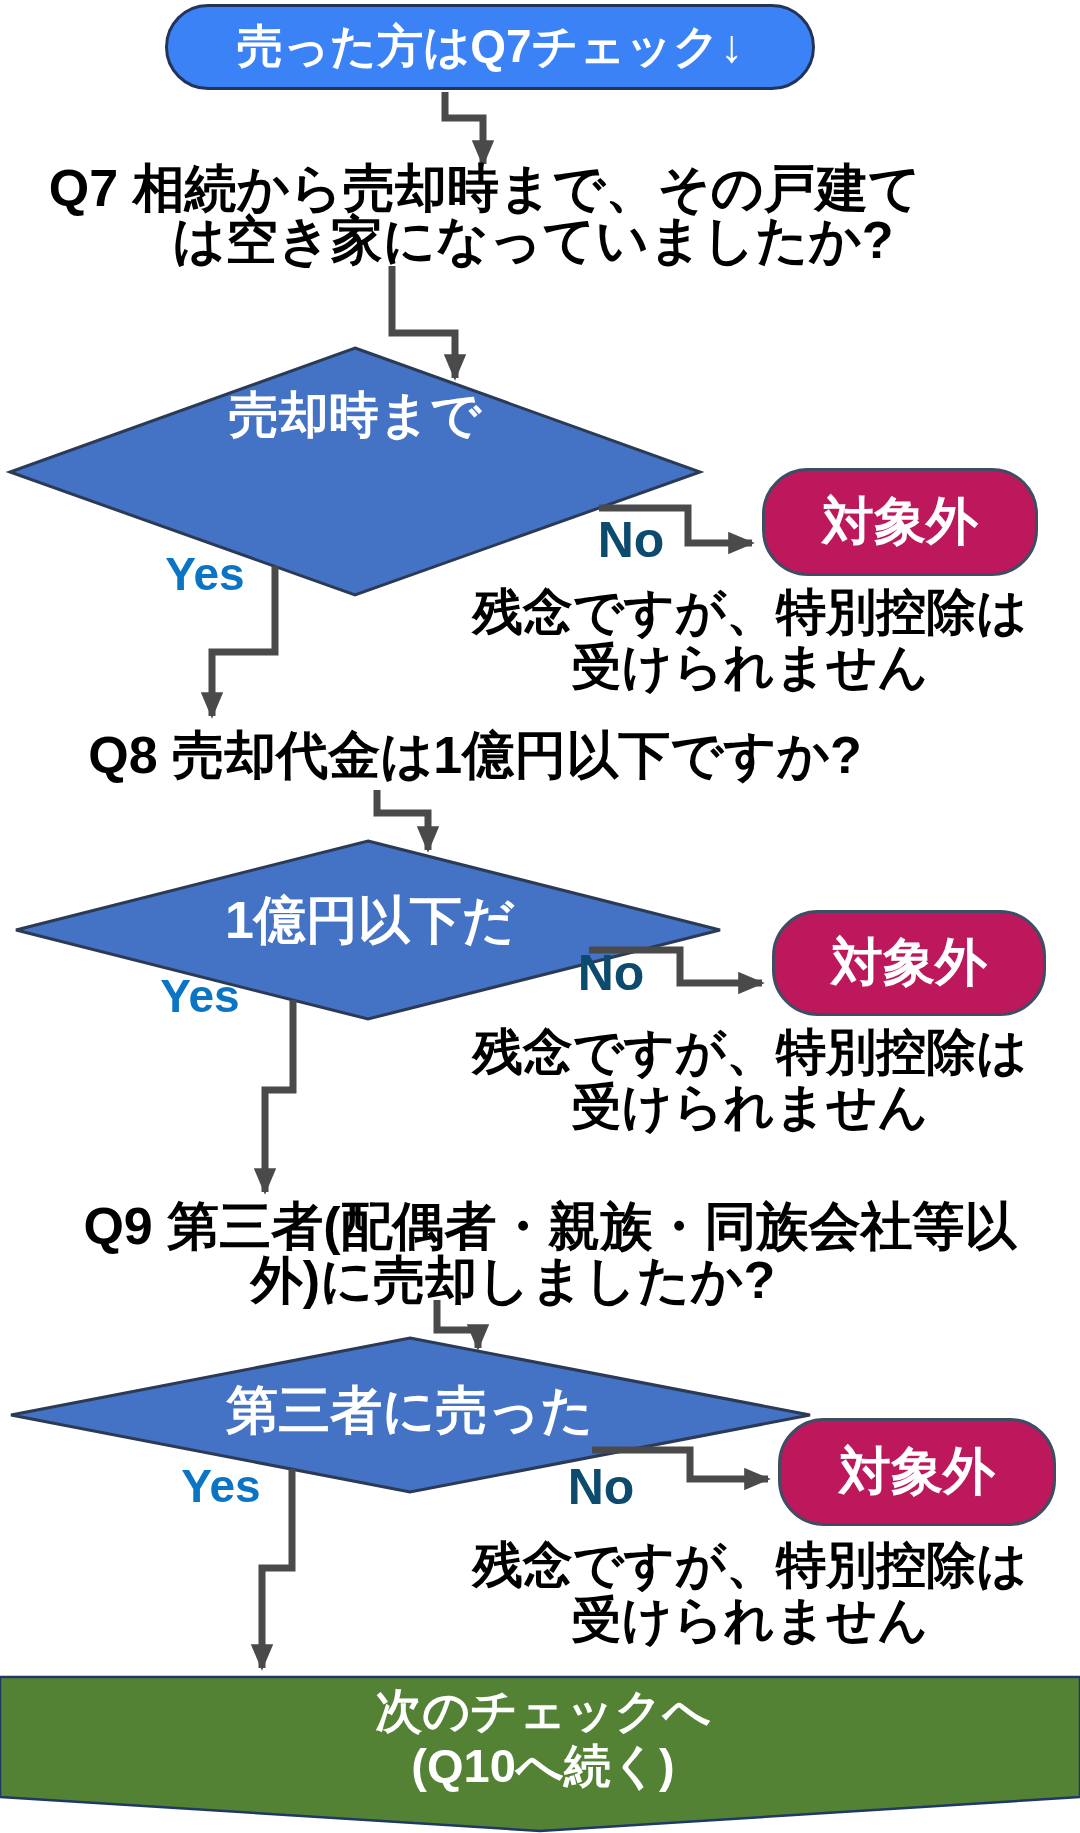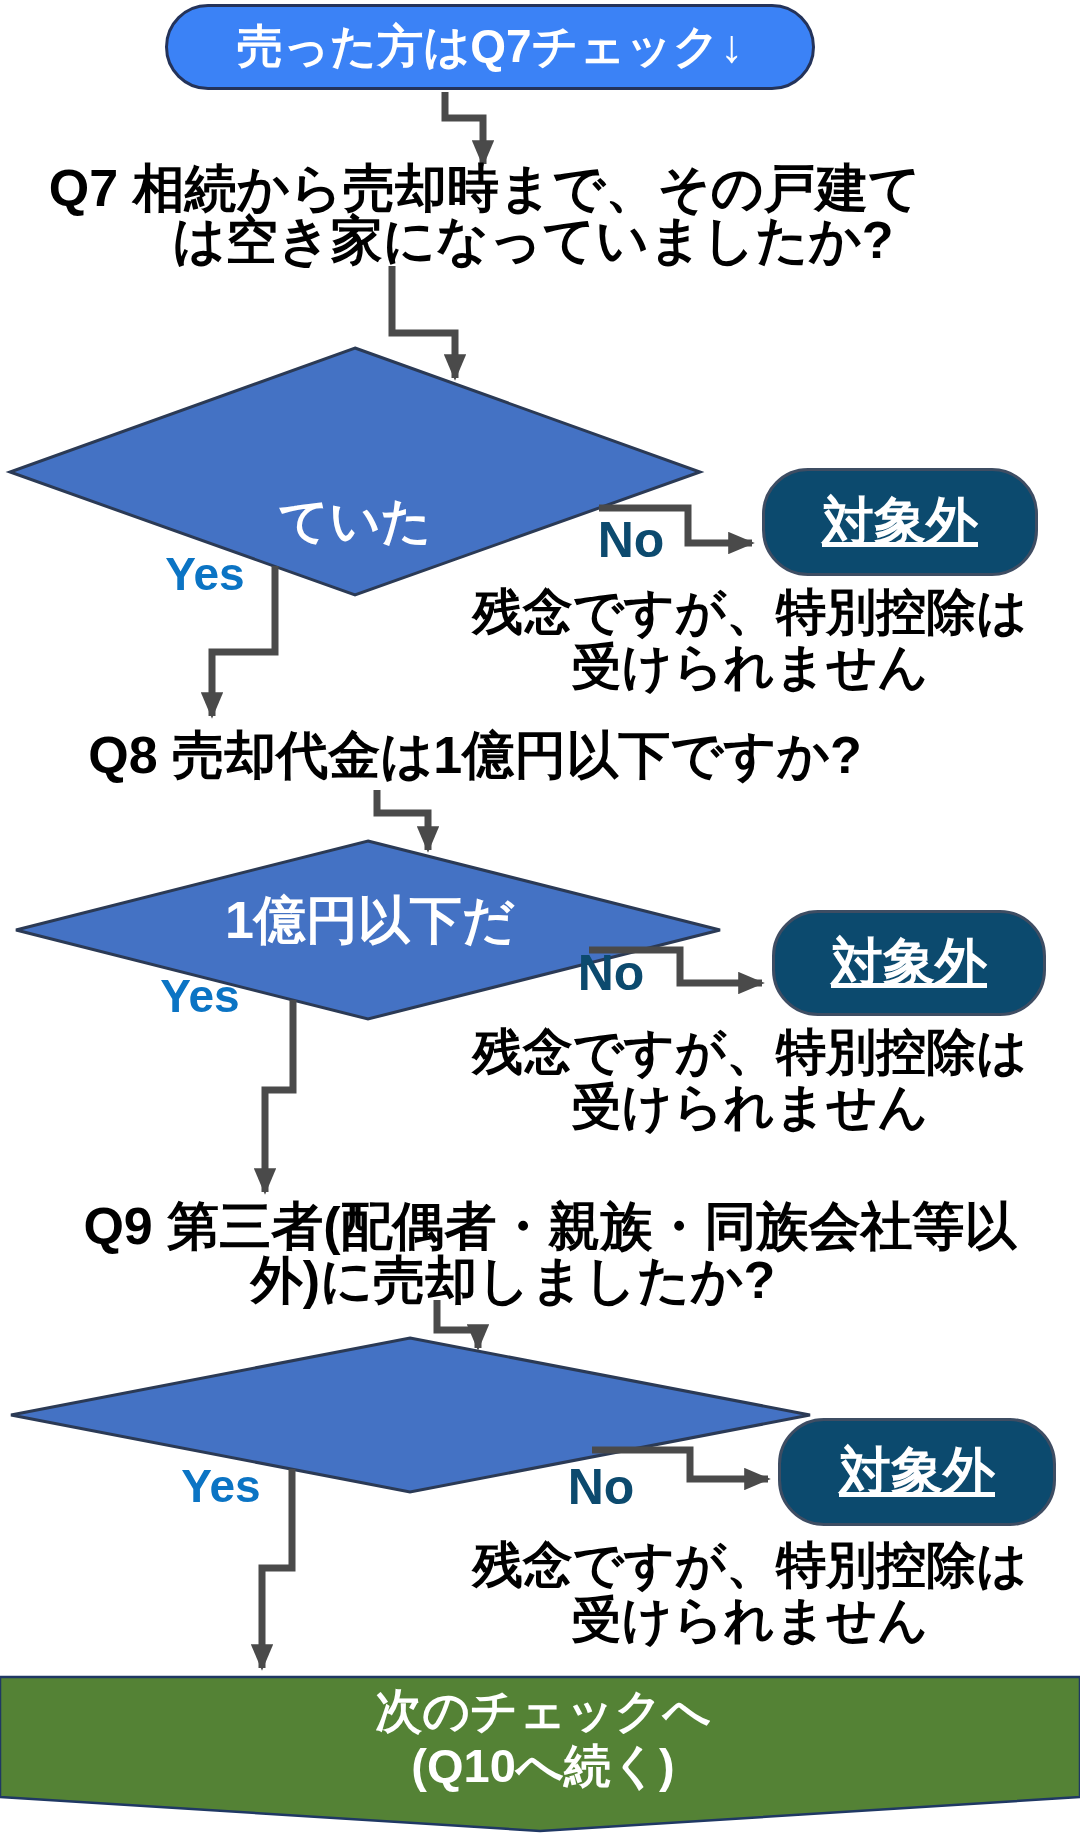--- a/index.html
+++ b/index.html
@@ -26,21 +26,21 @@
   .pill{
     position:absolute;
     background:#3b82f6;
     border:3px solid #24335a;
     border-radius:46px;
     display:flex;align-items:center;justify-content:center;
     color:#ffffff;
     box-sizing:border-box;
     white-space:nowrap;
   }
-  .pill.gray{background:#0c4a6e;border-color:#3e4d63;text-decoration:underline;}
+  .pill.gray{background:#be185d;border-color:#3e4d63;}
   .fs46{font-size:46px;}
   .fs47{font-size:47px;}
   .fs48{font-size:52px;}
   .fs50{font-size:50px;}
   .fs52{font-size:52px;}
 </style>
 </head>
 <body>
 
 <div id="stage">
@@ -70,21 +70,21 @@
     <path d="M592,1450 H690 V1479 H768" fill="none" stroke="#4a4a4a" stroke-width="7" marker-end="url(#ah)"></path>
   </svg>
 
   <div class="pill fs46" style="left:165px;top:4px;width:650px;height:86px;">
     <span>売った方はQ7チェック↓</span>
   </div>
 
   <div class="txt fs48" style="left:0px;top:160px;width:970px;">Q7 相続から売却時まで、その戸建て</div>
   <div class="txt fs48" style="left:16px;top:212px;width:970px;padding-left:32px;">は空き家になっていましたか?</div>
 
-  <div class="txt fs50 white" style="left:0px;top:494px;width:710px;">ていた</div>
+  <div class="txt fs50 white" style="left:0px;top:388px;width:710px;">売却時まで</div>
 
   <div class="txt fs46 yes" style="left:150px;top:549px;width:110px;">Yes</div>
   <div class="txt fs50 no" style="left:586px;top:513px;width:90px;">No</div>
 
   <div class="pill gray fs52" style="left:762px;top:468px;width:276px;height:108px;">
     <span>対象外</span>
   </div>
   <div class="txt fs50" style="left:420px;top:585px;width:660px;">残念ですが、特別控除は</div>
   <div class="txt fs50" style="left:420px;top:640px;width:660px;">受けられません</div>
 
@@ -97,20 +97,21 @@
 
   <div class="pill gray fs52" style="left:772px;top:910px;width:274px;height:106px;">
     <span>対象外</span>
   </div>
   <div class="txt fs50" style="left:420px;top:1025px;width:660px;">残念ですが、特別控除は</div>
   <div class="txt fs50" style="left:420px;top:1080px;width:660px;">受けられません</div>
 
   <div class="txt fs48" style="left:20px;top:1198px;width:1060px;">Q9 第三者(配偶者・親族・同族会社等以</div>
   <div class="txt fs48" style="left:0px;top:1252px;width:1026px;">外)に売却しましたか?</div>
 
+  <div class="txt fs52 white" style="left:56px;top:1382px;width:708px;">第三者に売った</div>
 
   <div class="txt fs46 yes" style="left:166px;top:1461px;width:110px;">Yes</div>
   <div class="txt fs50 no" style="left:556px;top:1460px;width:90px;">No</div>
 
   <div class="pill gray fs52" style="left:778px;top:1418px;width:278px;height:108px;">
     <span>対象外</span>
   </div>
   <div class="txt fs50" style="left:420px;top:1538px;width:660px;">残念ですが、特別控除は</div>
   <div class="txt fs50" style="left:420px;top:1593px;width:660px;">受けられません</div>
 

